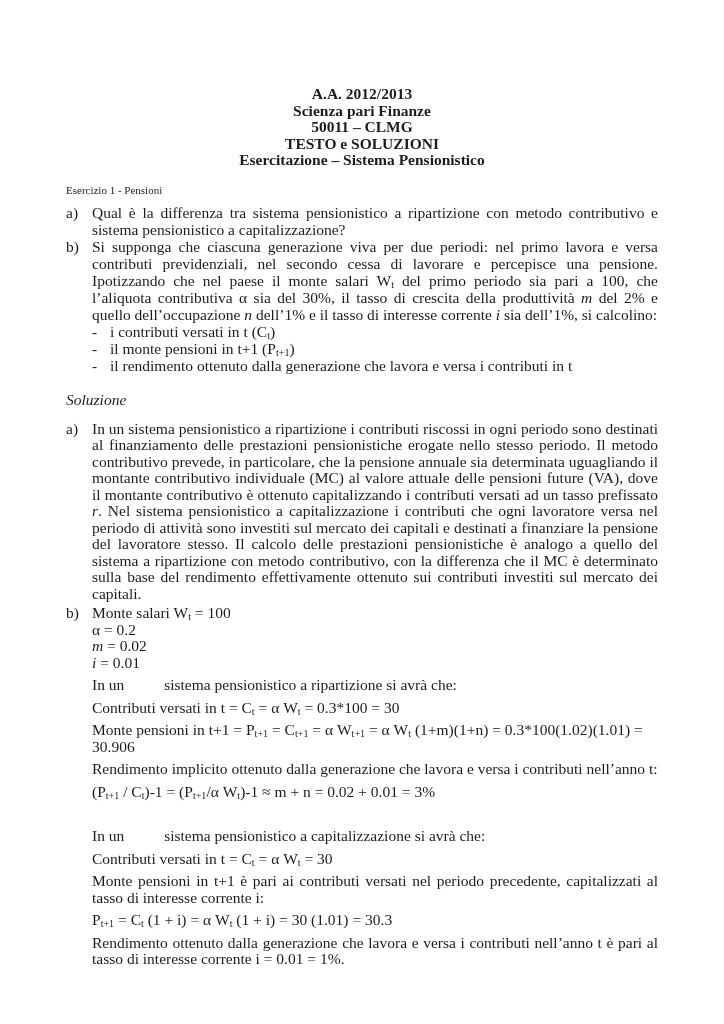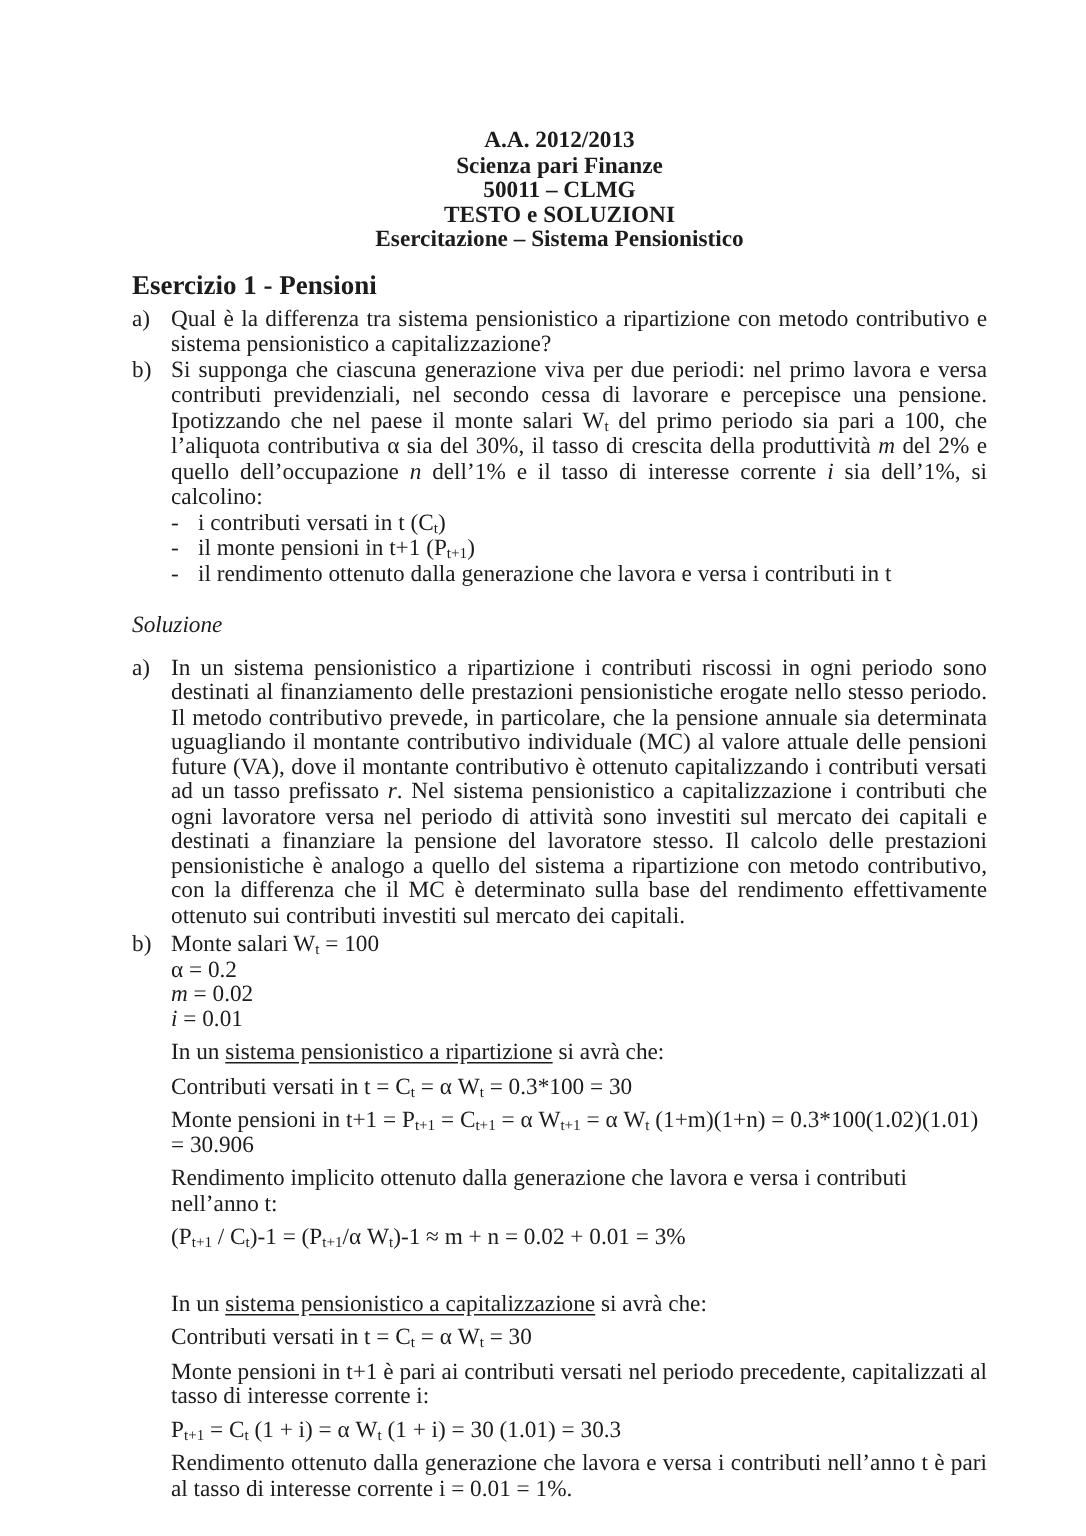--- a/index.html
+++ b/index.html
@@ -5,54 +5,54 @@
   html,body{margin:0;padding:0;}
   body{
     width:724px;height:1024px;overflow:hidden;
     background:#ffffff;
     font-family:"Liberation Serif","DejaVu Serif",serif;
     color:#1c1c1c;
   }
   .page{
     box-sizing:border-box;
     width:724px;height:1024px;
-    padding:86px 66px 30px 88px;
+    padding:86px 66px 30px 66px;
     background:#ffffff;
     font-size:15.5px;
     line-height:17px;
   }
   .doc-header{
     text-align:center;
     font-weight:bold;
     line-height:16.6px;
     margin-bottom:13px;
   }
   .ex-title{
-    font-size:18px;
-    font-weight:bold;
+    font-size:11px;
+    font-weight:normal;
     margin:0 0 5px 0;
     line-height:17px;
   }
   .item{display:flex;}
   .marker{width:26px;flex:none;}
   .body{flex:1;min-width:0;}
   .just{text-align:justify;}
   .ditem{display:flex;}
   .dash{width:18px;flex:none;}
   .sol-label{
     font-style:italic;
     margin:17px 0 13px 0;
     line-height:17px;
   }
   .sol{line-height:16.5px;}
   .sol-b{margin-top:3px;}
   .fpar{margin-top:6px;}
   .big-gap{margin-top:28px;}
   .seg-i{font-style:italic;}
-  .seg-u{text-decoration:underline;text-underline-offset:2px;}
+  .seg-u{text-underline-offset:2px;margin-left:36px;}
   .seg-sub{font-size:0.65em;vertical-align:-0.22em;line-height:0;}
 </style>
 </head>
 <body>
 
 <div class="page">
 
   <header class="doc-header">
     <div>A.A. 2012/2013</div>
     <div>Scienza pari Finanze</div>

